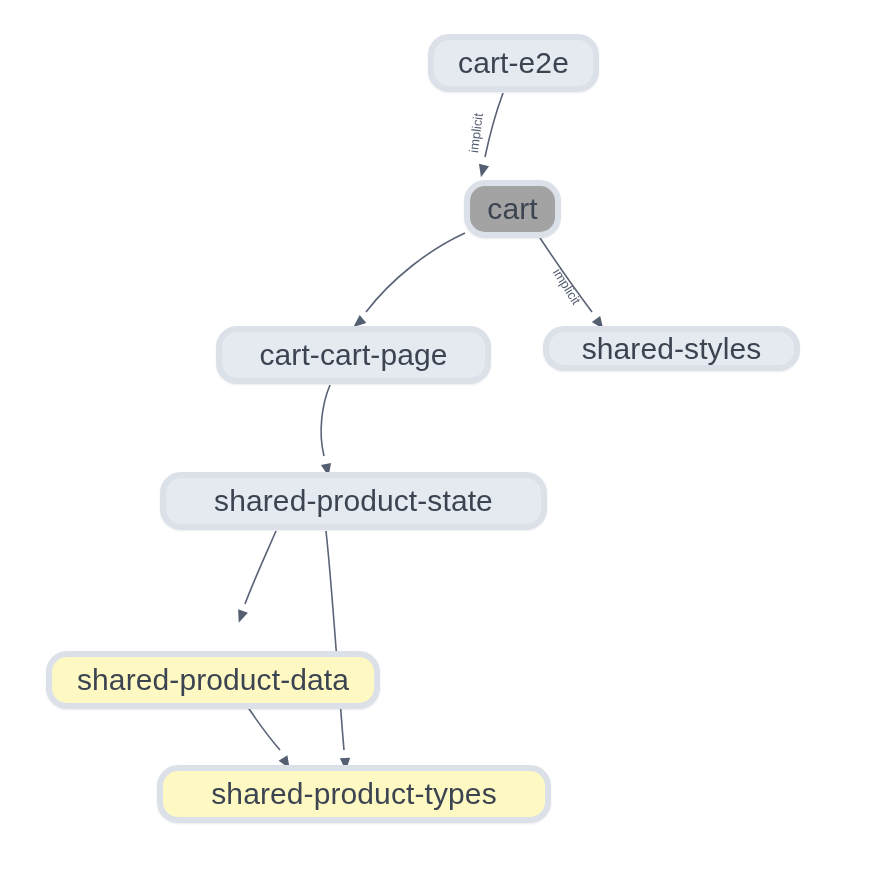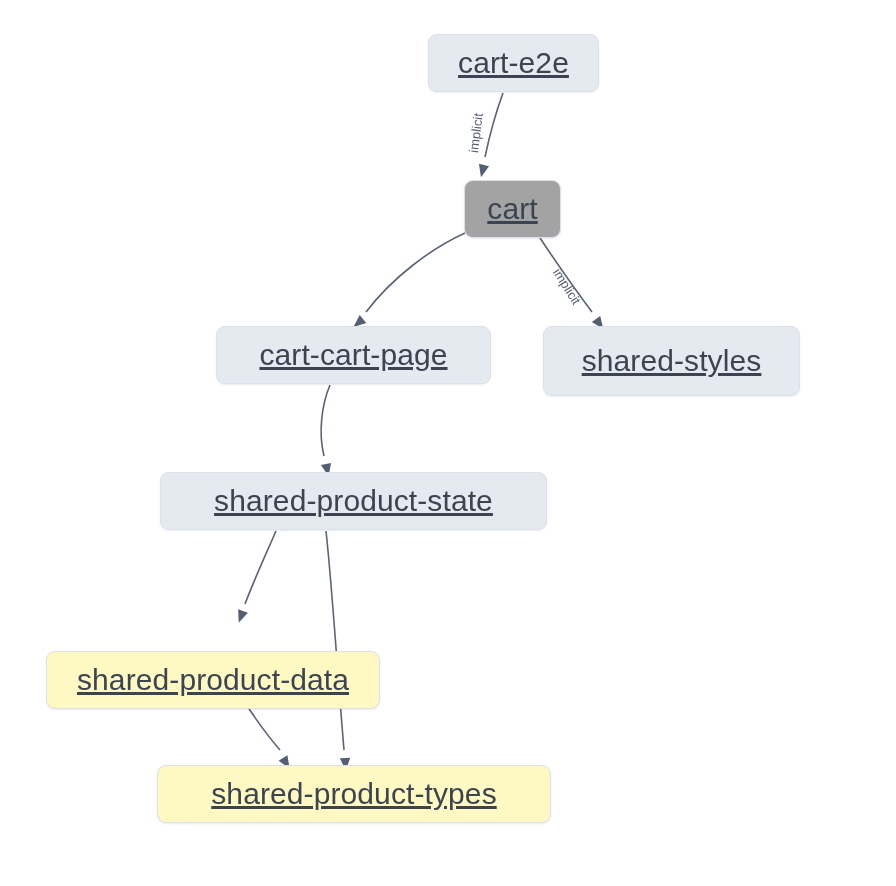--- a/index.html
+++ b/index.html
@@ -40,29 +40,28 @@
   .edge-label {
     font-family: "Liberation Sans", sans-serif;
     font-size: 13px;
     fill: #4c566a;
     opacity: 0.95;
   }
   .node {
     position: absolute;
     box-sizing: border-box;
     background: #e5e9f0;
-    border: 1px solid #0c4a6e;
-    border-radius: 9px;
+    border: 6px solid #0c4a6e;
+    border-radius: 21px;
     display: flex;
     align-items: center;
     justify-content: center;
     color: #3d4451;
     box-shadow: 0 1px 2px rgba(60, 70, 90, 0.10);
     z-index: 2;
-    text-decoration: underline;
   }
   .node-label {
     font-family: "Liberation Sans", sans-serif;
     font-size: 30px;
     font-weight: 400;
     letter-spacing: 0.1px;
     line-height: 1;
     white-space: nowrap;
     color: #3d4451;
   }
@@ -94,21 +93,21 @@
   <div id="node-layer">
       <div class="node" style="left: 428px; top: 34px; width: 171px; height: 58px; background: rgb(229, 233, 240); border-color: rgb(219, 224, 233);">
         <span class="node-label" style="color: rgb(61, 68, 81);">cart-e2e</span>
       </div>
       <div class="node" style="left: 464px; top: 180px; width: 97px; height: 58px; background: #a3a3a3; border-color: rgb(219, 224, 233);">
         <span class="node-label" style="color: rgb(61, 68, 81);">cart</span>
       </div>
       <div class="node" style="left: 216px; top: 326px; width: 275px; height: 58px; background: rgb(229, 233, 240); border-color: rgb(219, 224, 233);">
         <span class="node-label" style="color: rgb(61, 68, 81);">cart-cart-page</span>
       </div>
-      <div class="node" style="left: 543px; top: 326px; width: 257px; height: 70px; background: rgb(229, 233, 240); border-color: rgb(219, 224, 233);">
+      <div class="node" style="left: 543px; top: 326px; width: 257px; height: 45px; background: rgb(229, 233, 240); border-color: rgb(219, 224, 233);">
         <span class="node-label" style="color: rgb(61, 68, 81);">shared-styles</span>
       </div>
       <div class="node" style="left: 160px; top: 472px; width: 387px; height: 58px; background: rgb(229, 233, 240); border-color: rgb(219, 224, 233); justify-content: center;">
         <span class="node-label" style="color: rgb(61, 68, 81);">shared-product-state</span>
       </div>
       <div class="node" style="left: 46px; top: 619px; width: 334px; height: 58px; background: #fef9c3; border-color: rgb(219, 224, 233); margin-top: 32px;">
         <span class="node-label" style="color: rgb(61, 68, 81);">shared-product-data</span>
       </div>
       <div class="node" style="left: 157px; top: 765px; width: 394px; height: 58px; background: #fef9c3; border-color: rgb(219, 224, 233);">
         <span class="node-label" style="color: rgb(61, 68, 81);">shared-product-types</span>

